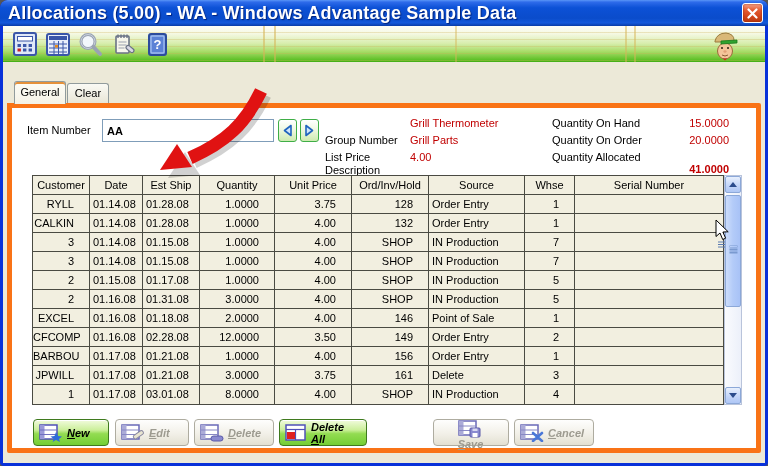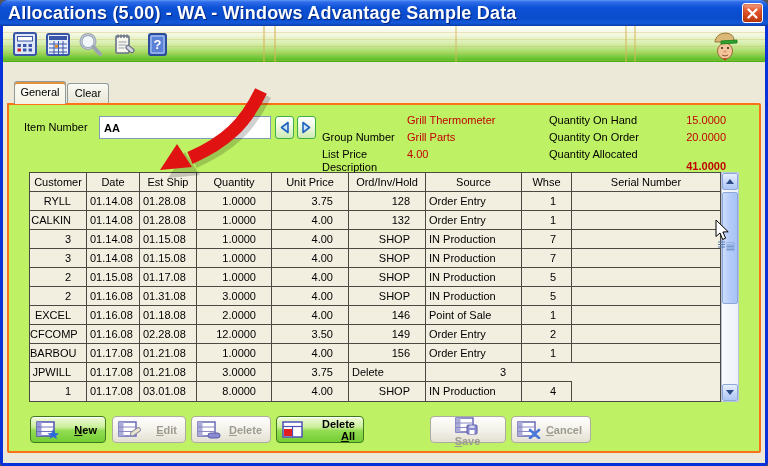--- a/index.html
+++ b/index.html
@@ -48,21 +48,21 @@
     left:11px; top:19px; width:52px; height:23px; line-height:20px; z-index:3;
     background:linear-gradient(180deg,#FDFDF6 0%,#F4F2E6 100%);
     box-shadow:inset 0 2px 0 #E5913A;
   }
   .tab-inactive {
     left:64px; top:21px; width:42px; height:20px; line-height:18px; z-index:1;
     background:linear-gradient(180deg,#FAFAF4 0%,#E9E6D7 100%);
   }
   .panel {
     position:absolute; left:4px; top:41px; width:754px; height:350px;
-    background:#bef264; border:2px solid #f97316; border-radius:0 2px 2px 2px; z-index:2;
+    background:#ffffff; border:5px solid #f97316; border-radius:0 2px 2px 2px; z-index:2;
   }
   .lbl { position:absolute; font-size:11px; color:#000; white-space:nowrap; }
   .red { color:#C00000; }
   .item-input {
     position:absolute; left:90px; top:11px; width:172px; height:23px;
     border:1px solid #7F9DB9; background:#fff; font-family:"Liberation Sans",sans-serif;
     font-size:11px; font-weight:bold; padding-left:4px; color:#000;
   }
   .nav-btn {
     position:absolute; top:11px; width:19px; height:23px;
@@ -101,21 +101,21 @@
     border:1px solid #8CA8D8; border-radius:2px; cursor:grab; }
   .sthumb::after { content:""; position:absolute; left:4px; top:50px; width:7px; height:1px;
     box-shadow:0 0 0 .5px #7A9AD0, 0 3px 0 .5px #7A9AD0, 0 6px 0 .5px #7A9AD0; }
   .tri-up { width:0; height:0; border-left:4px solid transparent; border-right:4px solid transparent; border-bottom:5px solid #2C4C8C; }
   .tri-down { width:0; height:0; border-left:4px solid transparent; border-right:4px solid transparent; border-top:5px solid #2C4C8C; }
   
   .btn {
     position:absolute; top:311px; height:27px; border-radius:4px; font-size:11px; font-weight:bold;
     display:flex; align-items:center; cursor:pointer; padding:0 6px 0 5px;
   }
-  .btn .cap { flex:1; text-align:right; padding:0 2px; }
+  .btn .cap { flex:1; text-align:left; padding:0 2px;font-style:italic; }
   .btn-green { border:1px solid #3F7A1E; color:#000;
     background:linear-gradient(180deg,#F2FBDE 0%,#CBEF9A 40%,#93DC52 55%,#74CE34 100%);
     box-shadow:inset 0 1px 0 #fff; }
   .btn-gray { border:1px solid #AEACA0; color:#9D9B90;
     background:linear-gradient(180deg,#FEFEFD 0%,#F2F0E8 55%,#E3E0D2 100%); }
   .accel { text-decoration:underline; }
   .bicon { margin-right:2px; flex:0 0 auto; }
   
   .overlay { position:absolute; left:0; top:0; width:768px; height:466px; pointer-events:none; z-index:9; }
 </style>
@@ -353,20 +353,21 @@
               <div class="td al">Order Entry</div>
               <div class="td ar">1</div>
               <div class="td al"></div>
             </div>
             <div class="tr">
               <div class="td ar">JPWILL</div>
               <div class="td al">01.17.08</div>
               <div class="td al">01.21.08</div>
               <div class="td ar">3.0000</div>
               <div class="td ar">3.75</div>
+              <div class="td ar">161</div>
               <div class="td al">Delete</div>
               <div class="td ar">3</div>
               <div class="td al"></div>
             </div>
             <div class="tr">
               <div class="td ar">1</div>
               <div class="td al">01.17.08</div>
               <div class="td al">03.01.08</div>
               <div class="td ar">8.0000</div>
               <div class="td ar">4.00</div>

